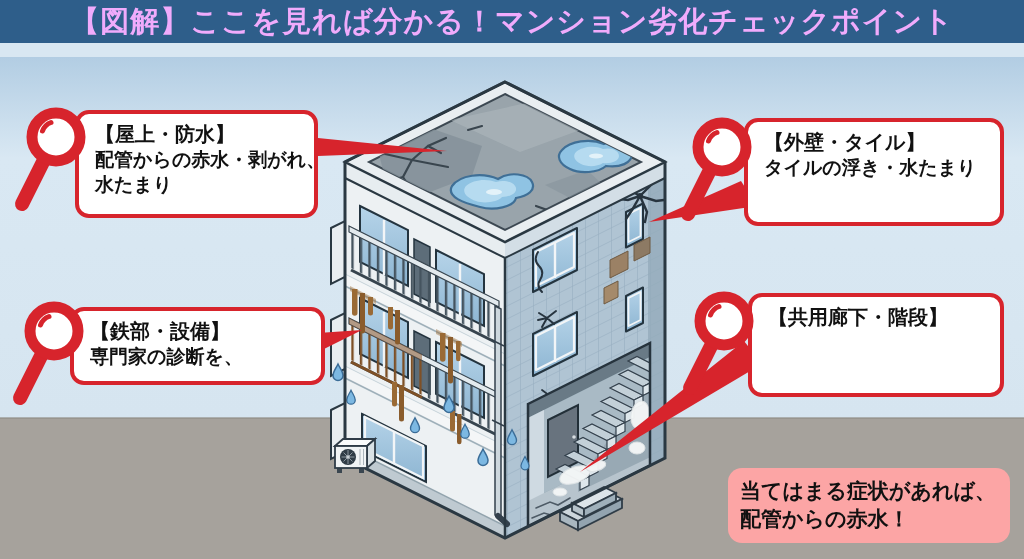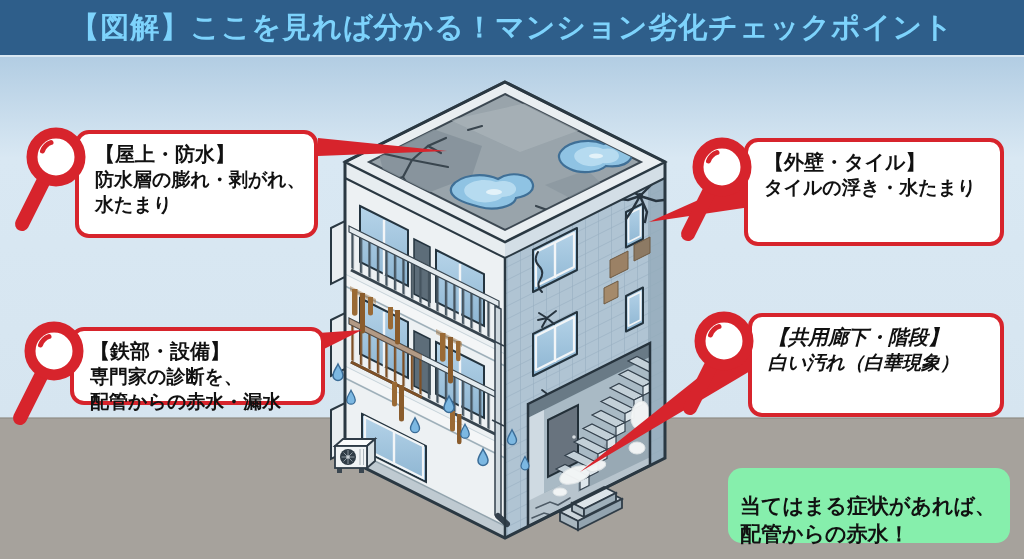--- a/index.html
+++ b/index.html
@@ -2,35 +2,35 @@
 <html><head>
 <meta charset="utf-8">
 <style>
   html,body{margin:0;padding:0;background:#888;}
   .stage{
     position:relative;width:1024px;height:559px;overflow:hidden;
     font-family:"Liberation Sans","DejaVu Sans",sans-serif;
     background:#d8e7f2;
   }
   .header{
-    position:absolute;left:0;top:0;width:1024px;height:55px;
-    background:#2e5e8a;color:#7dd3fc;display:flex;align-items:center;justify-content:center;
+    position:absolute;left:0;top:0;width:1024px;height:43px;
+    background:#2e5e8a;color:#f0abfc;display:flex;align-items:center;justify-content:center;
     font-size:29px;font-weight:bold;letter-spacing:1px;z-index:6;white-space:nowrap;
   }
   .scene{position:absolute;left:0;top:0;width:1024px;height:559px;z-index:1;}
   .callout{
     position:absolute;background:#fff;border:4px solid #d7242c;border-radius:14px;
-    box-sizing:border-box;padding:7px 8px 6px 16px;z-index:5;color:#111;margin-top:20px;
+    box-sizing:border-box;padding:7px 8px 6px 16px;z-index:5;color:#111;
   }
   .callout .title{font-size:20px;font-weight:bold;line-height:1.3;white-space:nowrap;}
   .callout .line{font-size:19px;font-weight:bold;line-height:1.34;white-space:nowrap;}
   .lens{position:absolute;overflow:visible;pointer-events:none;}
   .note{
-    position:absolute;left:728px;top:468px;width:282px;height:75px;background:#86efac;
-    border-radius:14px;box-sizing:border-box;padding:24px 12px;z-index:5;color:#111;
+    position:absolute;left:728px;top:468px;width:282px;height:75px;background:#fca5a5;
+    border-radius:14px;box-sizing:border-box;padding:9px 12px;z-index:5;color:#111;
   }
   .note .line{font-size:21px;font-weight:bold;line-height:1.35;white-space:nowrap;}
 </style>
 </head>
 <body>
 
 <div class="stage">
 
   <div class="header">【図解】ここを見れば分かる！マンション劣化チェックポイント</div>
 
@@ -323,21 +323,21 @@
     </g>
   </svg>
 
   <div class="callout" style="left:75px;top:110px;width:243px;height:108px;">
     <svg class="lens" style="left:-85px;top:-25px;" width="130" height="170" viewBox="0 0 130 170">
       <line x1="50" y1="71" x2="28" y2="115" stroke="#d7242c" stroke-width="14" stroke-linecap="round"></line>
       <circle cx="62" cy="48" r="24" fill="#ffffff" stroke="#d7242c" stroke-width="11"></circle>
       <path d="M48.5,42 A14,14 0 0 1 57,33.5" fill="none" stroke="#d7242c" stroke-width="5" stroke-linecap="round"></path>
     </svg>
     <div class="title">【屋上・防水】</div>
-    <div class="line">防水層の膨れ・剥がれ、</div>
+    <div class="line">配管からの赤水・剥がれ、</div>
     <div class="line">水たまり</div>
   </div>
 
   <div class="callout" style="left:744px;top:118px;width:260px;height:108px;">
     <svg class="lens" style="left:-88px;top:-23px;" width="130" height="170" viewBox="0 0 130 170">
       <line x1="50" y1="71" x2="28" y2="115" stroke="#d7242c" stroke-width="14" stroke-linecap="round"></line>
       <circle cx="62" cy="48" r="24" fill="#ffffff" stroke="#d7242c" stroke-width="11"></circle>
       <path d="M48.5,42 A14,14 0 0 1 57,33.5" fill="none" stroke="#d7242c" stroke-width="5" stroke-linecap="round"></path>
     </svg>
     <div class="title">【外壁・タイル】</div>
@@ -345,31 +345,29 @@
   </div>
 
   <div class="callout" style="left:70px;top:307px;width:255px;height:78px;">
     <svg class="lens" style="left:-82px;top:-28px;" width="130" height="170" viewBox="0 0 130 170">
       <line x1="50" y1="71" x2="28" y2="115" stroke="#d7242c" stroke-width="14" stroke-linecap="round"></line>
       <circle cx="62" cy="48" r="24" fill="#ffffff" stroke="#d7242c" stroke-width="11"></circle>
       <path d="M48.5,42 A14,14 0 0 1 57,33.5" fill="none" stroke="#d7242c" stroke-width="5" stroke-linecap="round"></path>
     </svg>
     <div class="title">【鉄部・設備】</div>
     <div class="line">専門家の診断を、</div>
-    <div class="line">配管からの赤水・漏水</div>
-  </div>
-
-  <div class="callout" style="left:748px;top:293px;width:256px;height:104px;font-style:italic;">
+  </div>
+
+  <div class="callout" style="left:748px;top:293px;width:256px;height:104px;">
     <svg class="lens" style="left:-90px;top:-24px;" width="130" height="170" viewBox="0 0 130 170">
       <line x1="50" y1="71" x2="28" y2="115" stroke="#d7242c" stroke-width="14" stroke-linecap="round"></line>
       <circle cx="62" cy="48" r="24" fill="#ffffff" stroke="#d7242c" stroke-width="11"></circle>
       <path d="M48.5,42 A14,14 0 0 1 57,33.5" fill="none" stroke="#d7242c" stroke-width="5" stroke-linecap="round"></path>
     </svg>
     <div class="title">【共用廊下・階段】</div>
-    <div class="line">白い汚れ（白華現象）</div>
   </div>
 
   <div class="note">
     <div class="line">当てはまる症状があれば、</div>
     <div class="line">配管からの赤水！</div>
   </div>
 
 </div>
 
 </body></html>

